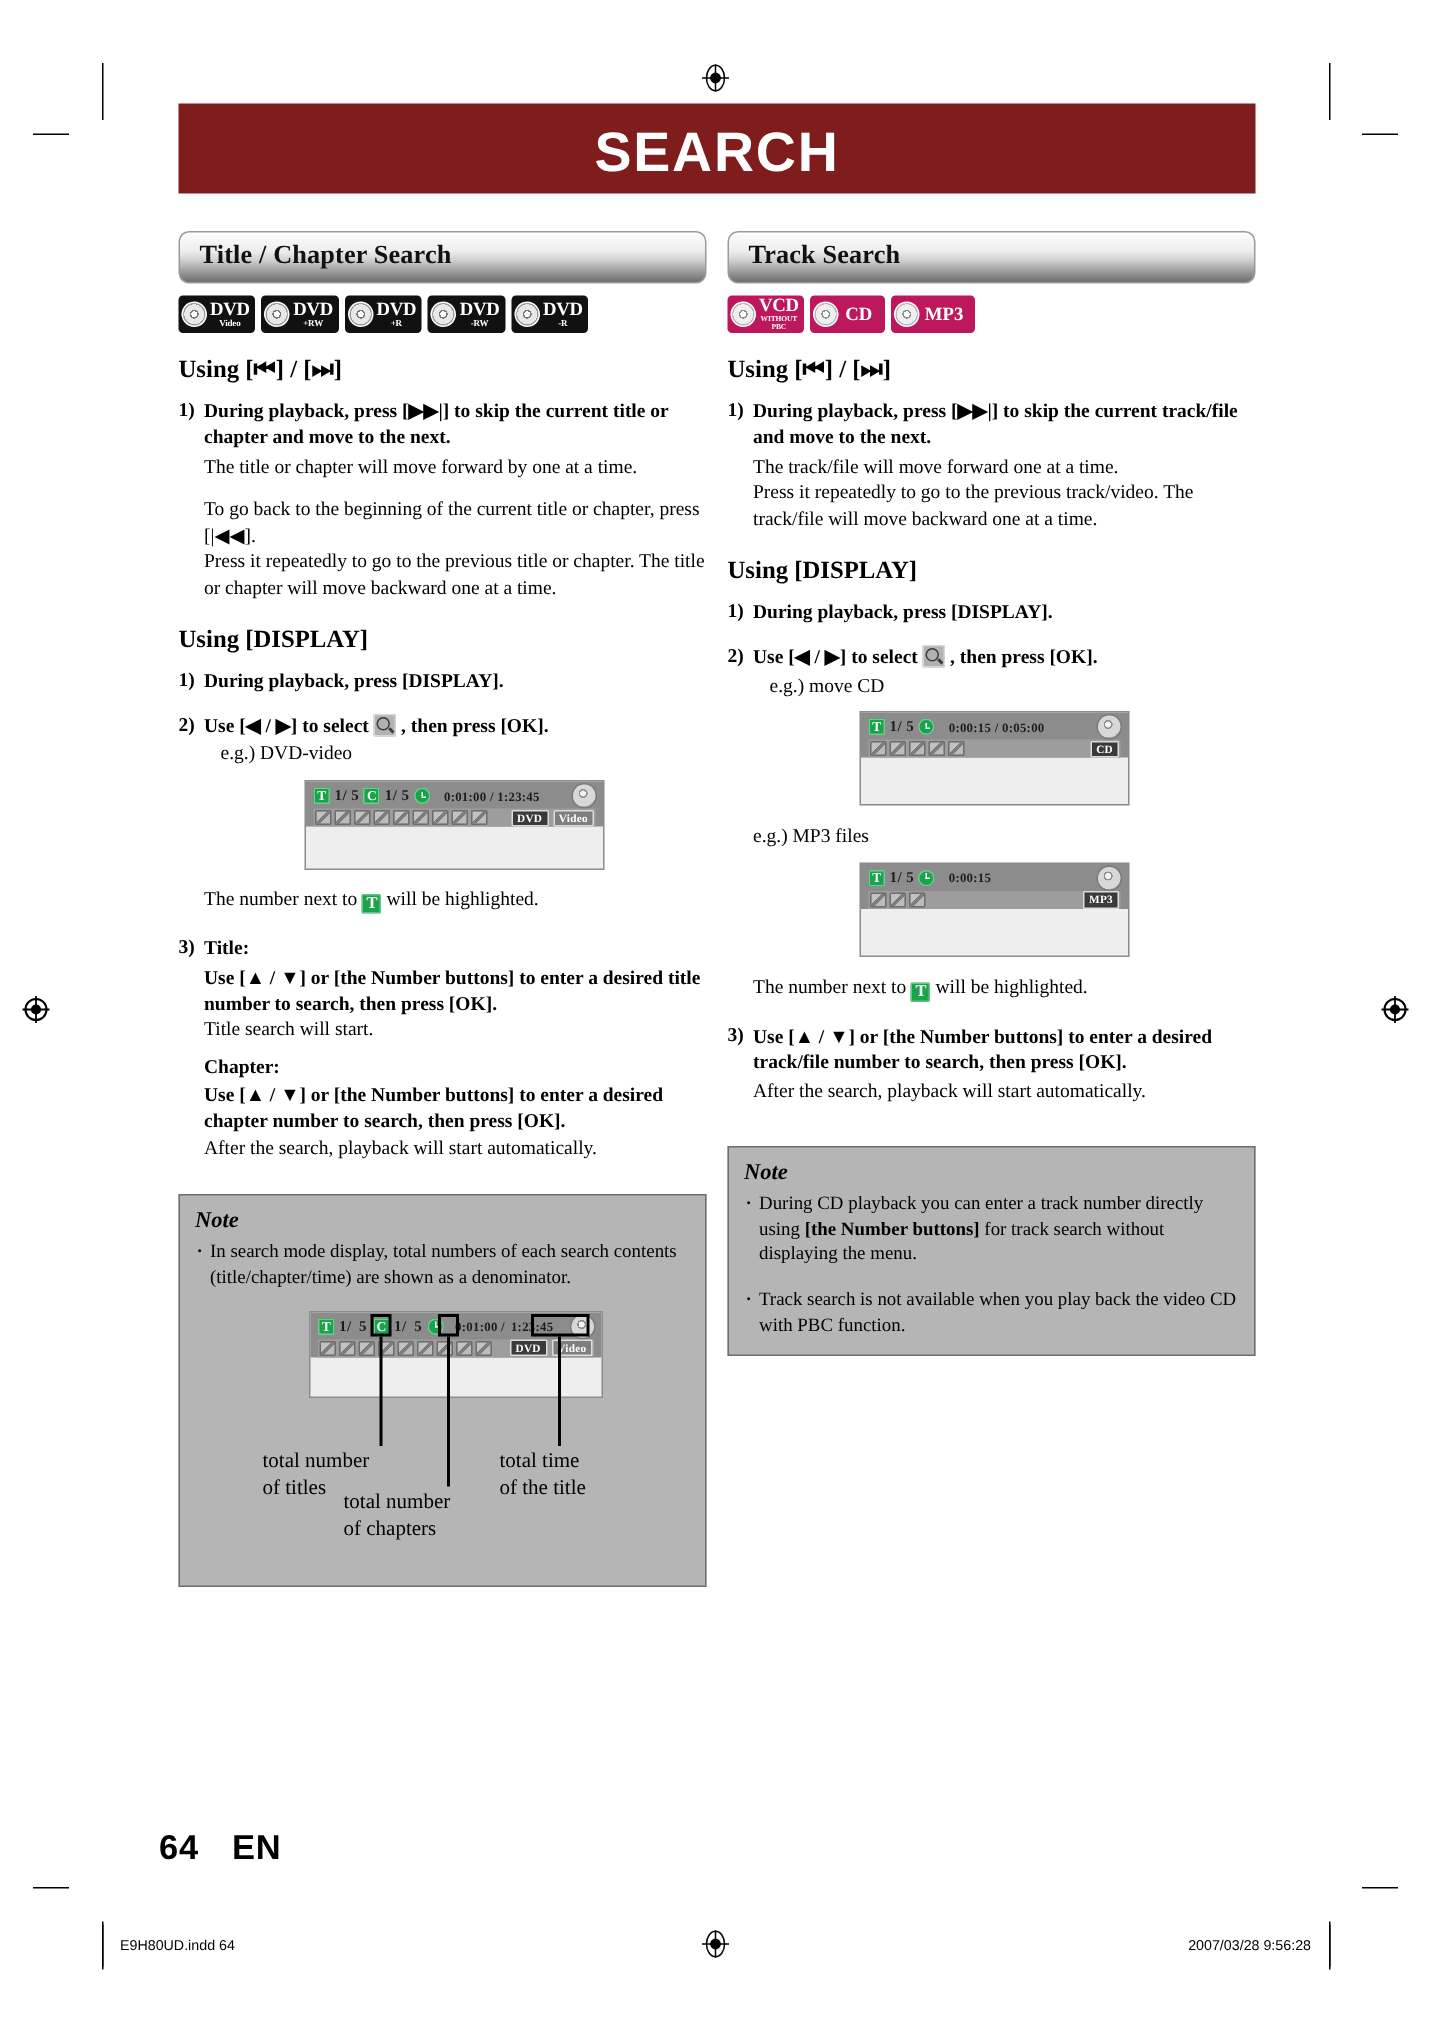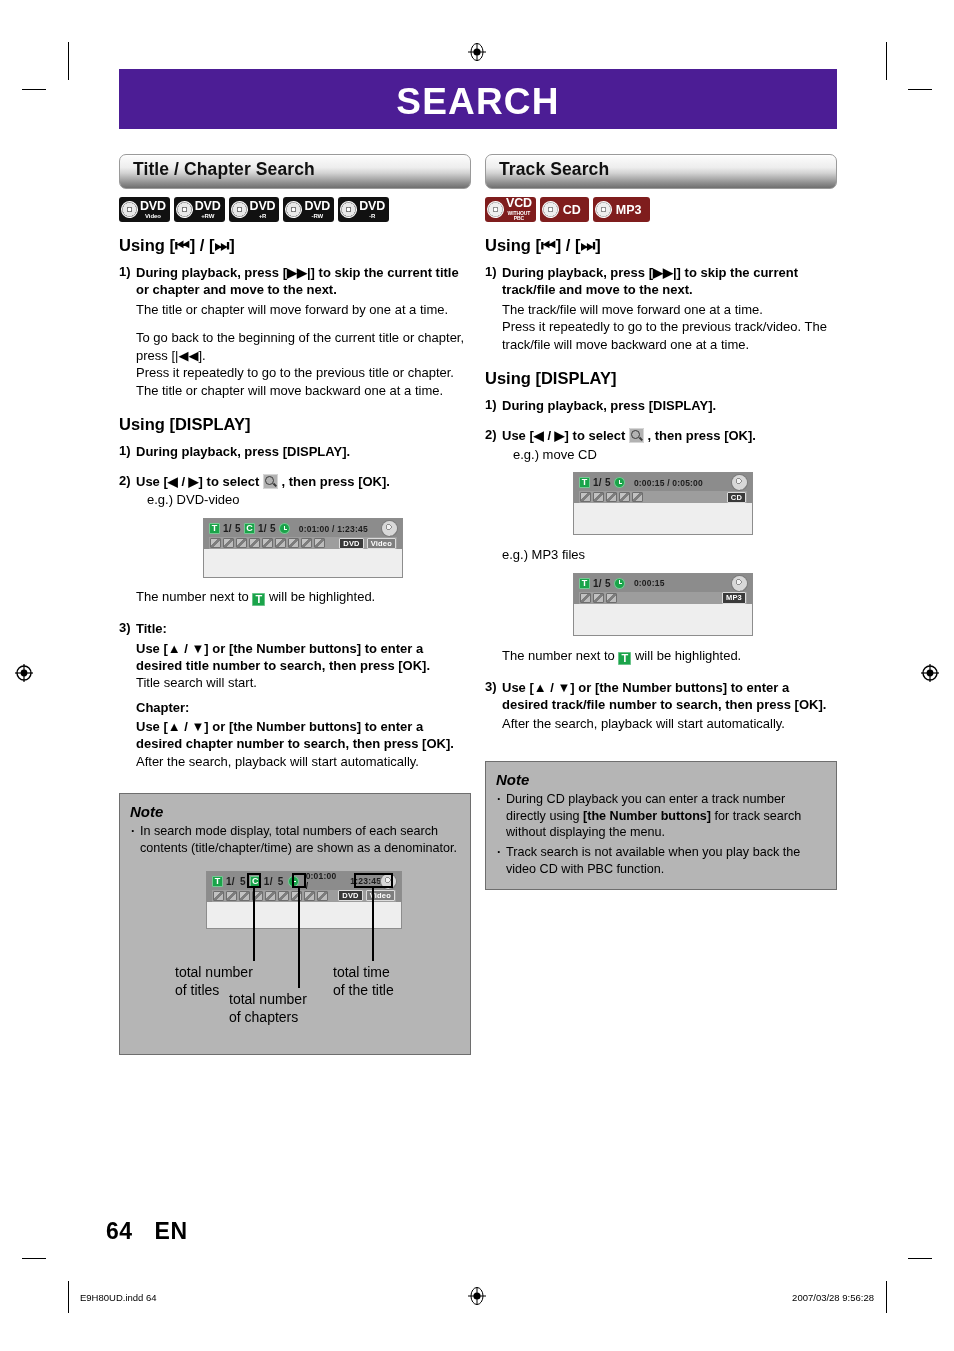--- a/index.html
+++ b/index.html
@@ -11,30 +11,30 @@
   .page{position:absolute;left:0;top:0;width:954px;height:1351px;overflow:hidden;}
 
   
   .cropmark{position:absolute;background:#000;}
   .regmark{position:absolute;width:20px;height:20px;}
   .regmark svg{display:block;}
 
   
   .banner{
     position:absolute;left:119px;top:69px;width:718px;height:60px;
-    background:#4c1d95;
+    background:#7f1d1d;
   }
   .banner-title{
     position:absolute;left:0;right:0;bottom:6px;text-align:center;
     color:#fff;font-size:37px;font-weight:bold;letter-spacing:1.2px;
     font-family:"Liberation Sans", sans-serif;
   }
 
   
-  .col{position:absolute;top:154px;width:352px;}
+  .col{position:absolute;top:154px;width:352px;font-family:Liberation Serif, serif;}
   .col-left{left:119px;}
   .col-right{left:485px;}
 
   
   .sec-head{
     position:relative;height:33px;border-radius:7px;
     border:1px solid #9a9a9a;
     background:linear-gradient(to bottom,#fdfdfd 0%,#ededed 38%,#d2d2d2 55%,#8e8e8e 85%,#6f6f6f 100%);
     box-shadow:inset 0 1px 0 #ffffff;
     overflow:hidden;
@@ -44,21 +44,21 @@
     color:#111;letter-spacing:0.1px;
   }
 
   
   .badges{margin-top:8px;display:flex;gap:4px;align-items:flex-start;}
   .badge{
     height:25px;display:flex;align-items:center;border-radius:3px;
     padding:0 4px 0 2px;box-sizing:border-box;
   }
   .badge.dark{background:#111;color:#fff;}
-  .badge.gray{background:#7f1d1d;color:#fff;}
+  .badge.gray{background:#be185d;color:#fff;}
   .disc-ico{
     width:17px;height:17px;border-radius:50%;
     background:radial-gradient(circle at 50% 50%,#ffffff 0 18%,#777 19% 27%,#e8e8e8 28% 62%,#9a9a9a 63% 100%);
     border:1px solid #fff;box-sizing:border-box;margin-right:2px;flex:none;
     transform:rotate(-20deg);
   }
   .badge.gray .disc-ico{
     background:radial-gradient(circle at 50% 50%,#ffffff 0 18%,#8d8d8d 19% 27%,#efefef 28% 62%,#b5b5b5 63% 100%);
   }
   .badge-txt{display:flex;flex-direction:column;line-height:1;align-items:center;}
@@ -142,21 +142,21 @@
   
   .note{
     background:#b5b5b5;border:1px solid #6e6e6e;box-sizing:border-box;
     padding:9px 10px 11px 10px;
   }
   .note h4{
     margin:0 0 3px 0;font-size:15px;font-weight:bold;font-style:italic;
   }
   .note ul{margin:0;padding:0;list-style:none;}
   .note ul li{
-    font-size:12.6px;line-height:1.33;padding-left:10px;position:relative;margin-top:3px;
+    font-size:12.6px;line-height:1.33;padding-left:10px;position:relative;margin-top:14px;
   }
   .note ul li:first-child{margin-top:0;}
   .note ul li:before{content:"\00B7";position:absolute;left:1px;font-weight:bold;}
 
   
   .diagram{position:relative;margin-top:14px;height:172px;}
   .dia-osd{position:absolute;left:76px;top:0;width:196px;}
   .hl-box{position:absolute;border:2px solid #000;box-sizing:border-box;}
   .leader{position:absolute;background:#000;width:2px;}
   .cap{position:absolute;font-size:14px;line-height:1.32;}
@@ -348,21 +348,21 @@
           <div class="osd-bar">
             <div class="osd-row1">
               <span class="g-box">T</span>
               <span class="osd-num" style="margin:0 2px 0 3px;">1/</span>
               <span class="osd-num" style="margin:0 4px 0 3px;">5</span>
               <span class="g-box">C</span>
               <span class="osd-num" style="margin:0 2px 0 3px;">1/</span>
               <span class="osd-num" style="margin:0 4px 0 3px;">5</span>
               <span class="g-clock"></span>
               <span class="osd-time" style="margin-left:7px;">0:01:00 /</span>
-              <span class="osd-time" style="margin-left:14px;">1:23:45</span>
+              <span class="osd-time" style="margin-left:4px;">1:23:45</span>
               <span class="osd-disc"></span>
             </div>
             <div class="osd-row2">
               <span class="mini-ico"></span>
               <span class="mini-ico"></span>
               <span class="mini-ico"></span>
               <span class="mini-ico"></span>
               <span class="mini-ico"></span>
               <span class="mini-ico"></span>
               <span class="mini-ico"></span>

